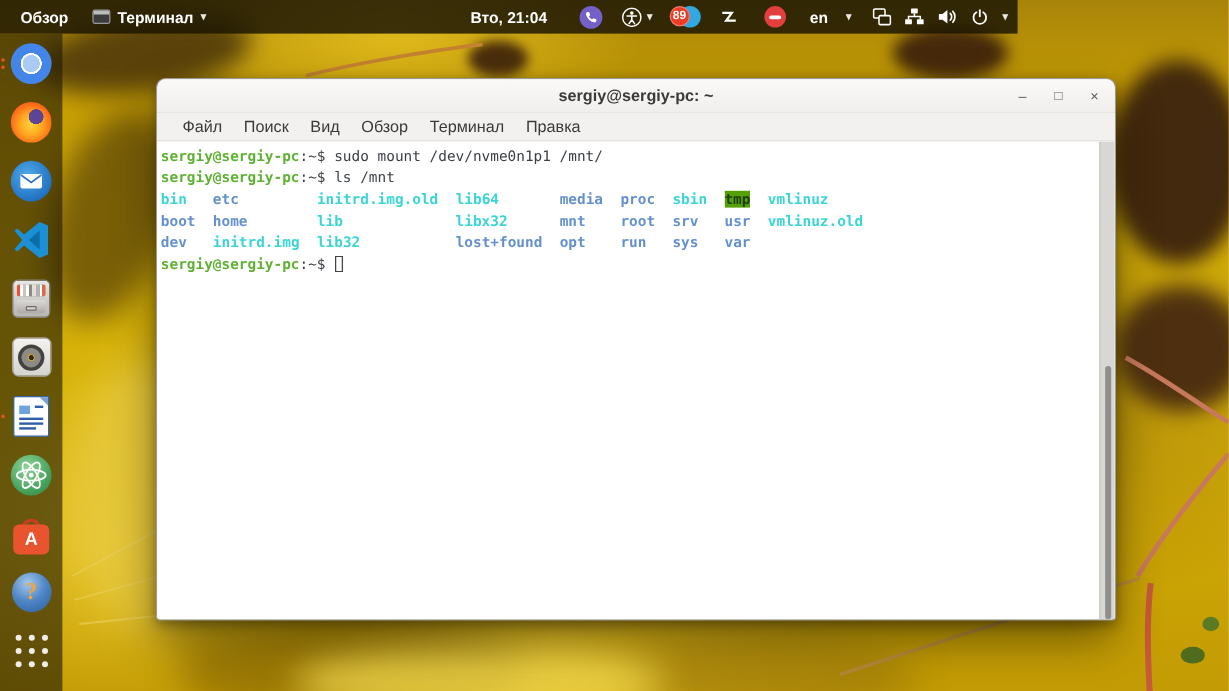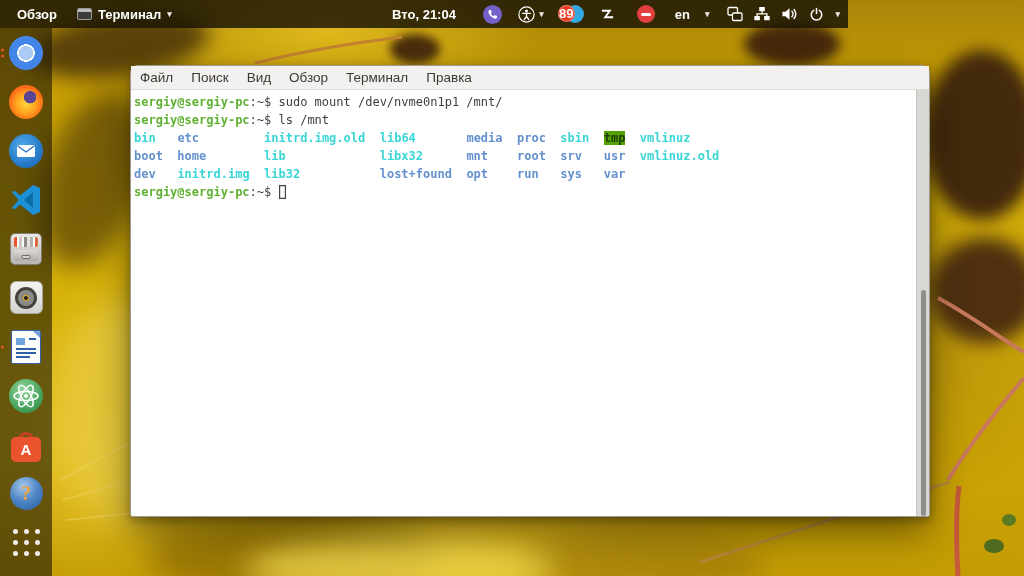--- a/index.html
+++ b/index.html
@@ -41,21 +41,21 @@
   .chev { font-size:9px; opacity:.9; }
   .tb-clock { position:absolute; left:50%; transform:translateX(-50%); top:0; height:28px; display:flex; align-items:center; }
   .tb-right { position:absolute; right:0; top:0; height:28px; display:flex; align-items:center; padding-right:8px; }
   .tray { display:flex; align-items:center; }
   .tray .ic { display:flex; align-items:center; justify-content:center; }
   .viber { width:19px; height:19px; border-radius:50%; background:#7360C9; margin-right:16px; }
   .a11y { margin-right:4px; }
   .badge-wrap { position:relative; width:26px; height:20px; margin:0 16px 0 14px; }
   .tg-circle { position:absolute; right:0; top:1px; width:18px; height:18px; border-radius:50%; background:#33A8E0; }
   .red-badge { position:absolute; left:0; top:1px; width:17px; height:17px; border-radius:50%; background:#ED3B25;
-    color:#fff; font-size:13px; font-weight:bold; display:flex; align-items:center; justify-content:center; border:1px solid #ffffff55; }
+    color:#fff; font-size:10px; font-weight:bold; display:flex; align-items:center; justify-content:center; border:1px solid #ffffff55; }
   .zig { margin-right:22px; }
   .dnd { width:18px; height:18px; border-radius:50%; background:#E43F3F; position:relative; margin-right:20px; }
   .dnd::before { content:""; position:absolute; left:4px; top:7.5px; width:10px; height:3px; border-radius:2px; background:#fff; }
   .kbd { display:flex; align-items:center; gap:15px; margin-right:18px; }
   .sysgroup { display:flex; align-items:center; gap:11px; }
 
   
   .dock { position:absolute; left:0; top:28px; width:52px; height:548px;
     background:rgba(32,26,5,.62); z-index:25; display:flex; flex-direction:column;
     align-items:center; padding-top:6px; gap:12px; }
@@ -105,21 +105,21 @@
     border:1px solid #9D9994; display:flex; flex-direction:column; }
   .titlebar { height:28px; background:linear-gradient(180deg,#FAF9F8,#F1EFED);
     border-bottom:1px solid #D8D4CF; border-radius:7px 7px 0 0; position:relative;
     display:flex; align-items:center; justify-content:center; }
   .title { font-size:13.5px; font-weight:bold; color:#3C3A37; }
   .win-controls { position:absolute; right:6px; top:0; height:28px; display:flex; align-items:center; gap:8px; }
   .wbtn { width:22px; height:22px; display:flex; align-items:center; justify-content:center;
     color:#5D5B57; font-size:12px; border-radius:4px; }
   .wbtn.max { font-size:11px; }
   .menubar { height:24px; background:#F3F1EF; border-bottom:1px solid #DDD9D4;
-    display:flex; align-items:center; padding-left:0; }
+    display:flex; align-items:center; padding-left:12px; }
   .menu-item { font-size:13.5px; color:#3C3A37; padding:0 9px; }
   .content { position:relative; flex:1; background:var(--t-bg,#fff); border-radius:0 0 2px 2px; overflow:hidden; }
   .term { font-family:"DejaVu Sans Mono", monospace; font-size:12px; line-height:18px;
     color:var(--t-fg,#3B3F44); white-space:pre; padding:3px 16px 0 3px; }
   .term-line { height:18px; }
   .t-prompt { color:var(--t-green,#5FB132); font-weight:bold; }
   .t-plain  { color:var(--t-fg,#3B3F44); }
   .t-dir  { color:var(--t-blue,#6491CE); font-weight:bold; }
   .t-link { color:var(--t-cyan,#3AD5D5); font-weight:bold; }
   .t-sticky { color:var(--t-sticky-fg,#1C3D06); background:var(--t-sticky-bg,#55A004); font-weight:bold; }
@@ -304,20 +304,28 @@
           <i></i>
           <i></i>
           <i></i>
           <i></i>
           <i></i>
       </span>
     </div>
   </div>
 
   <div class="window">
+    <div class="titlebar">
+      <span class="title">sergiy@sergiy-pc: ~</span>
+      <span class="win-controls">
+        <span class="wbtn">–</span>
+        <span class="wbtn max">□</span>
+        <span class="wbtn">×</span>
+      </span>
+    </div>
     <div class="menubar">
       <span class="menu-item">Файл</span>
       <span class="menu-item">Поиск</span>
       <span class="menu-item">Вид</span>
       <span class="menu-item">Обзор</span>
       <span class="menu-item">Терминал</span>
       <span class="menu-item">Правка</span>
     </div>
     <div class="content">
       <div class="term"><div class="term-line"><span class="t-prompt">sergiy@sergiy-pc</span><span class="t-plain">:~$ sudo mount /dev/nvme0n1p1 /mnt/</span></div><div class="term-line"><span class="t-prompt">sergiy@sergiy-pc</span><span class="t-plain">:~$ ls /mnt</span></div><div class="term-line"><span class="t-link">bin</span>   <span class="t-dir">etc</span>         <span class="t-link">initrd.img.old</span>  <span class="t-link">lib64</span>       <span class="t-dir">media</span>  <span class="t-dir">proc</span>  <span class="t-link">sbin</span>  <span class="t-sticky">tmp</span>  <span class="t-link">vmlinuz</span></div><div class="term-line"><span class="t-dir">boot</span>  <span class="t-dir">home</span>        <span class="t-link">lib</span>             <span class="t-link">libx32</span>      <span class="t-dir">mnt</span>    <span class="t-dir">root</span>  <span class="t-dir">srv</span>   <span class="t-dir">usr</span>  <span class="t-link">vmlinuz.old</span></div><div class="term-line"><span class="t-dir">dev</span>   <span class="t-link">initrd.img</span>  <span class="t-link">lib32</span>           <span class="t-dir">lost+found</span>  <span class="t-dir">opt</span>    <span class="t-dir">run</span>   <span class="t-dir">sys</span>   <span class="t-dir">var</span>  </div><div class="term-line"><span class="t-prompt">sergiy@sergiy-pc</span><span class="t-plain">:~$ </span><span class="t-cursor"> </span></div></div>

